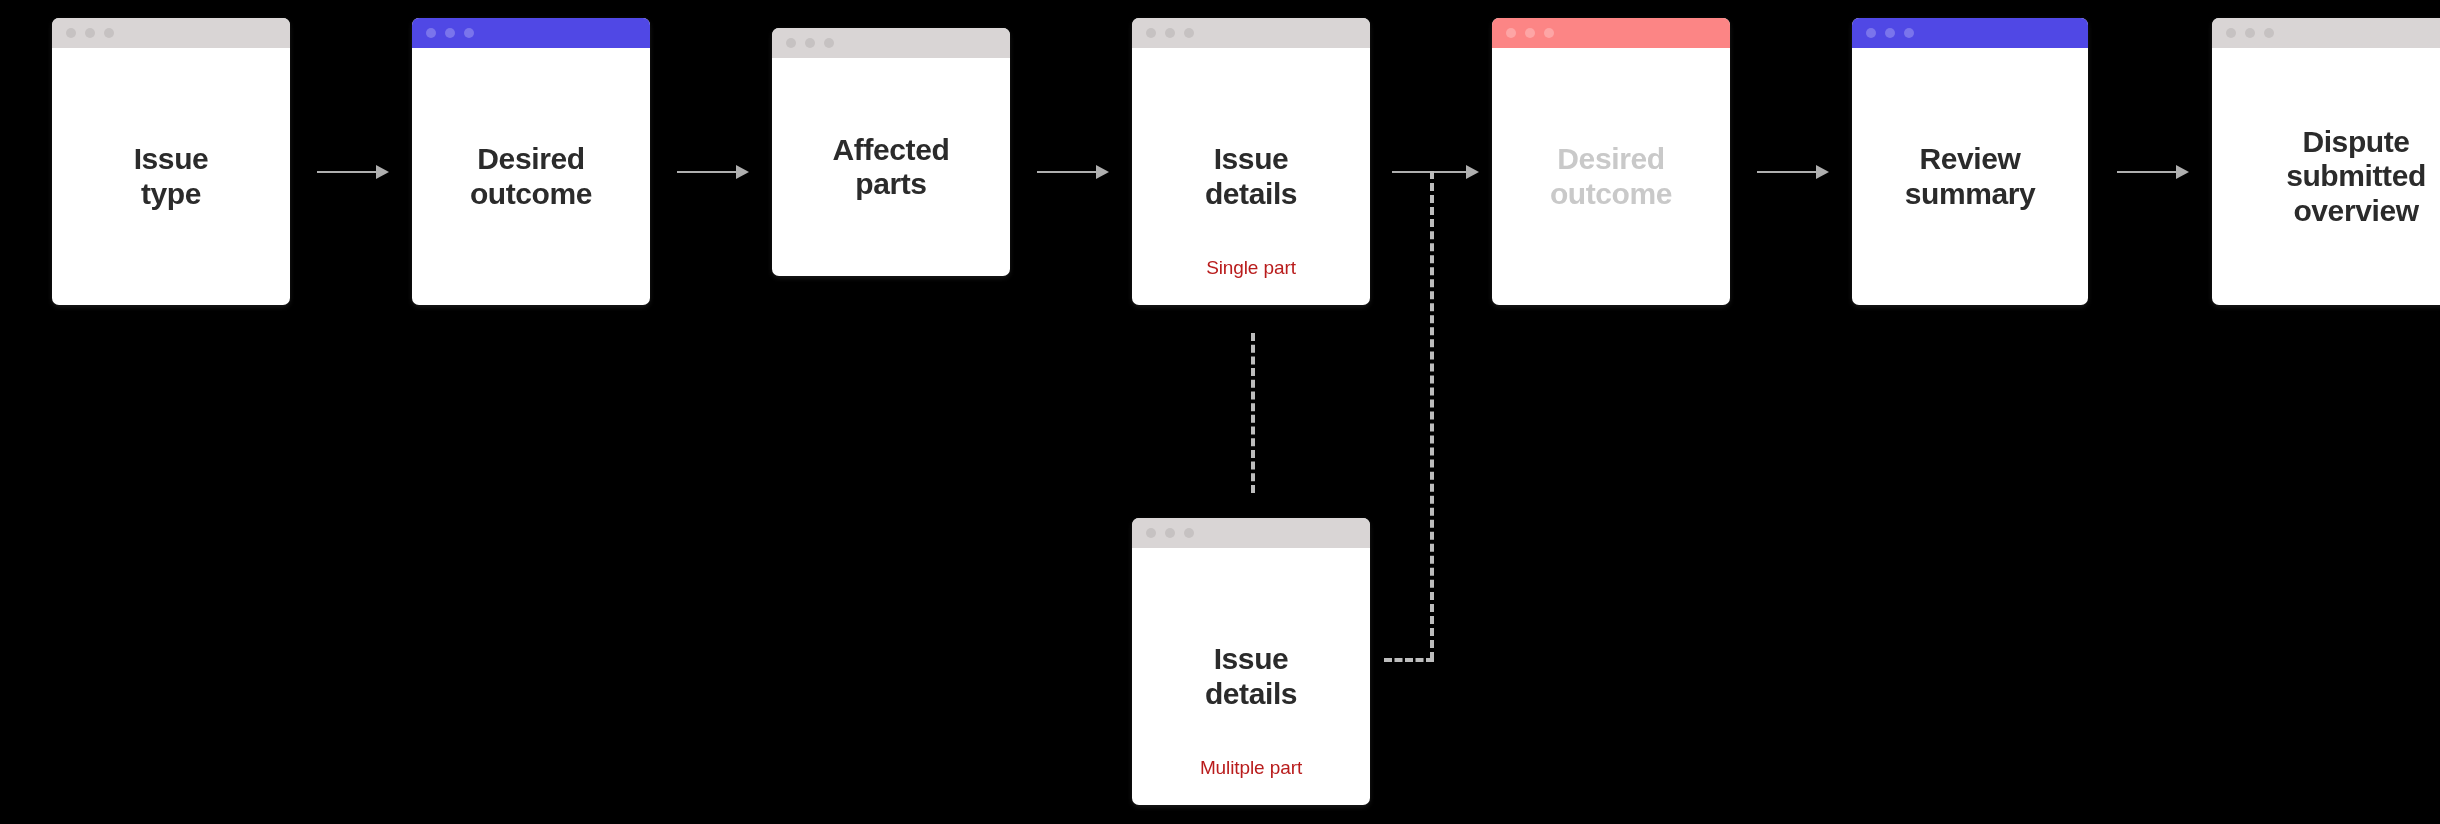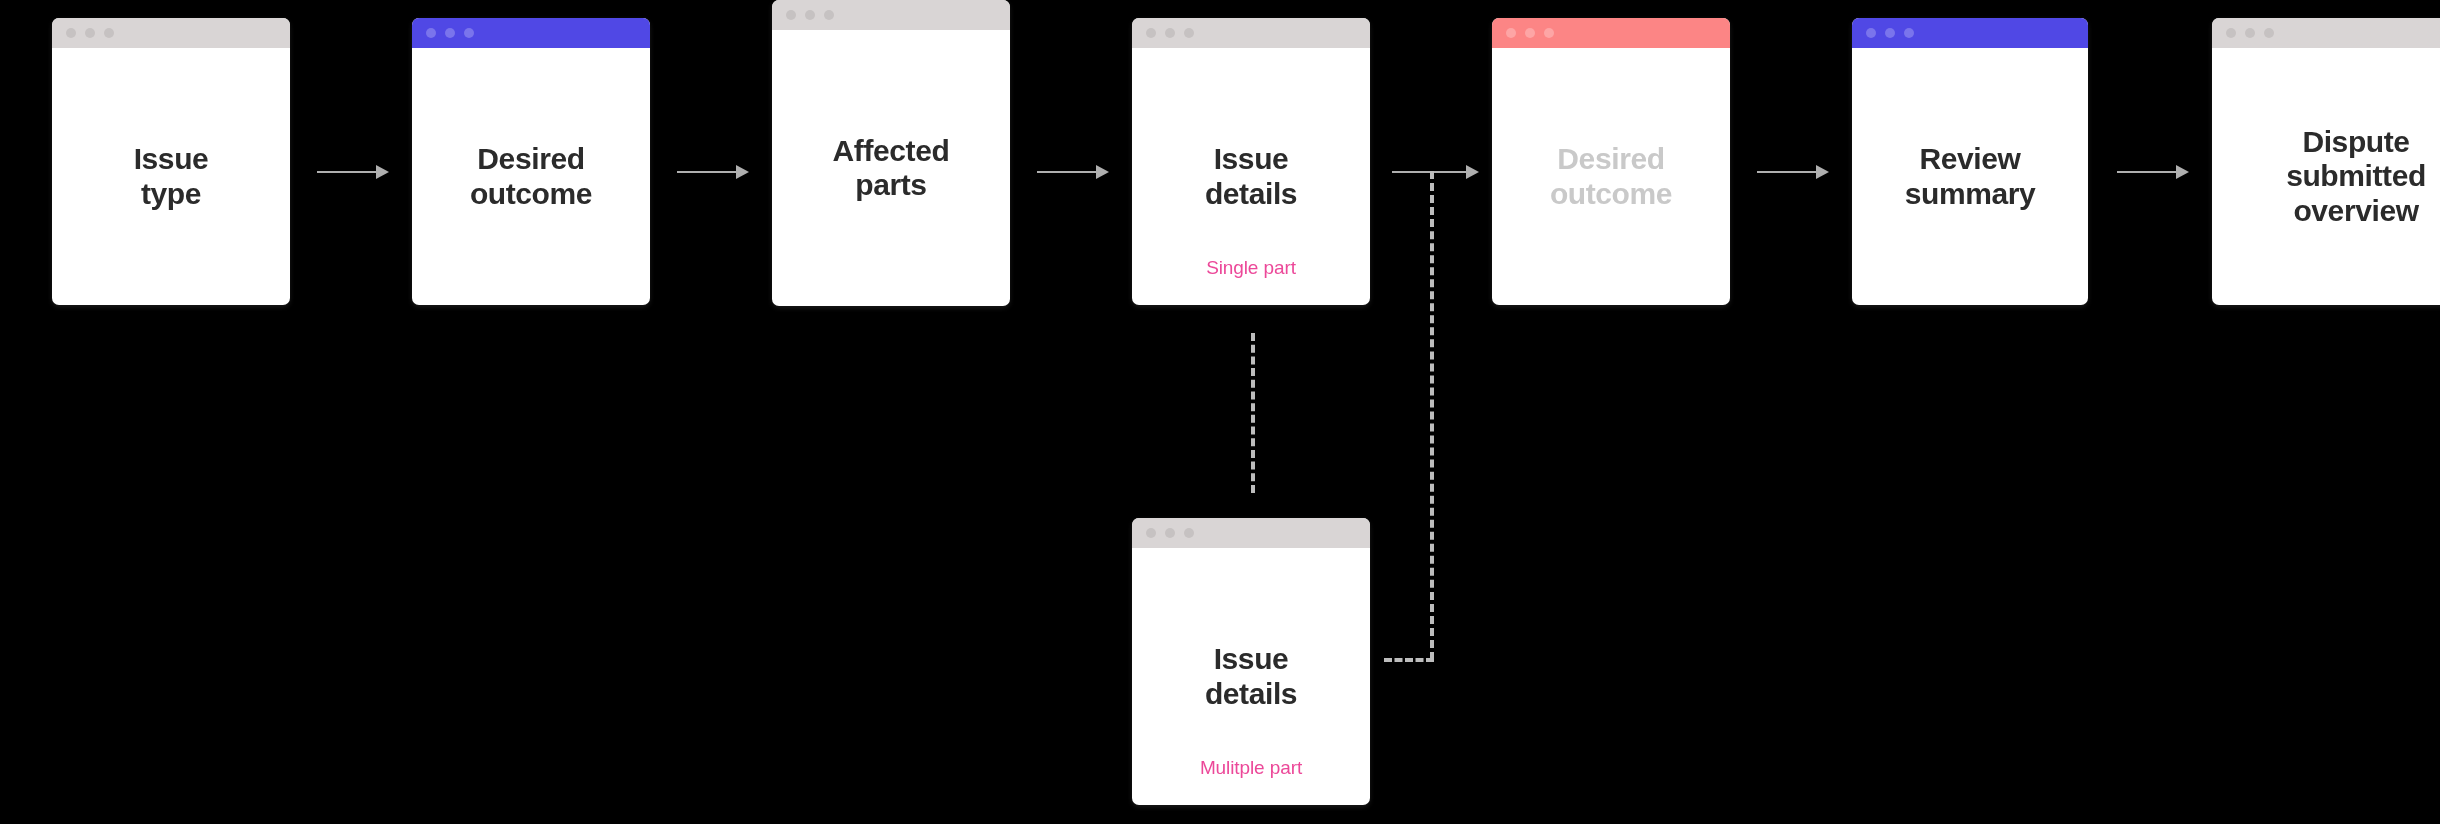--- a/index.html
+++ b/index.html
@@ -19,21 +19,21 @@
   .tb-grey .dot{background:#C6C2C2;}
   .tb-blue .dot{background:#7A74EC;}
   .tb-red .dot{background:#FDA5A5;}
 
   .body{flex:1 1 auto;position:relative;display:flex;flex-direction:column;
         align-items:center;justify-content:center;padding:0 14px;}
   .ttl{font-size:30px;font-weight:700;line-height:1.14;text-align:center;
        color:#2B2B2B;letter-spacing:-0.4px;}
   .ttl.muted{color:#C9C9C9;}
   .sub{position:absolute;left:0;right:0;bottom:26px;text-align:center;
-       font-size:19px;color:#ec4899;font-weight:400;letter-spacing:-0.1px;}
+       font-size:19px;color:#b91c1c;font-weight:400;letter-spacing:-0.1px;}
 
   .arrow{position:absolute;height:2px;background:#AFAFAF;}
   .arrow::after{content:"";position:absolute;right:-2px;top:-6px;
      width:0;height:0;border-top:7px solid transparent;
      border-bottom:7px solid transparent;border-left:13px solid #AFAFAF;}
 
   .dashv{position:absolute;width:0;border-left:4px dashed #BDBDBD;}
   .dashh{position:absolute;height:0;border-top:4px dashed #BDBDBD;}
 </style>
 </head>
@@ -62,21 +62,21 @@
     <div class="card" style="left: 380px; top: 18px; width: 238px; height: 287px;">
       <div class="titlebar tb-blue">
         <span class="dot"></span>
         <span class="dot"></span>
         <span class="dot"></span>
       </div>
       <div class="body">
         <div class="ttl">Desired<br>outcome</div>
       </div>
     </div>
-    <div class="card" style="left: 740px; top: 0; width: 238px; height: 306px;">
+    <div class="card" style="left: 740px; top: 28px; width: 238px; height: 248px;">
       <div class="titlebar tb-grey">
         <span class="dot"></span>
         <span class="dot"></span>
         <span class="dot"></span>
       </div>
       <div class="body">
         <div class="ttl">Affected<br>parts</div>
       </div>
     </div>
     <div class="card" style="left: 1100px; top: 18px; width: 238px; height: 287px;">

